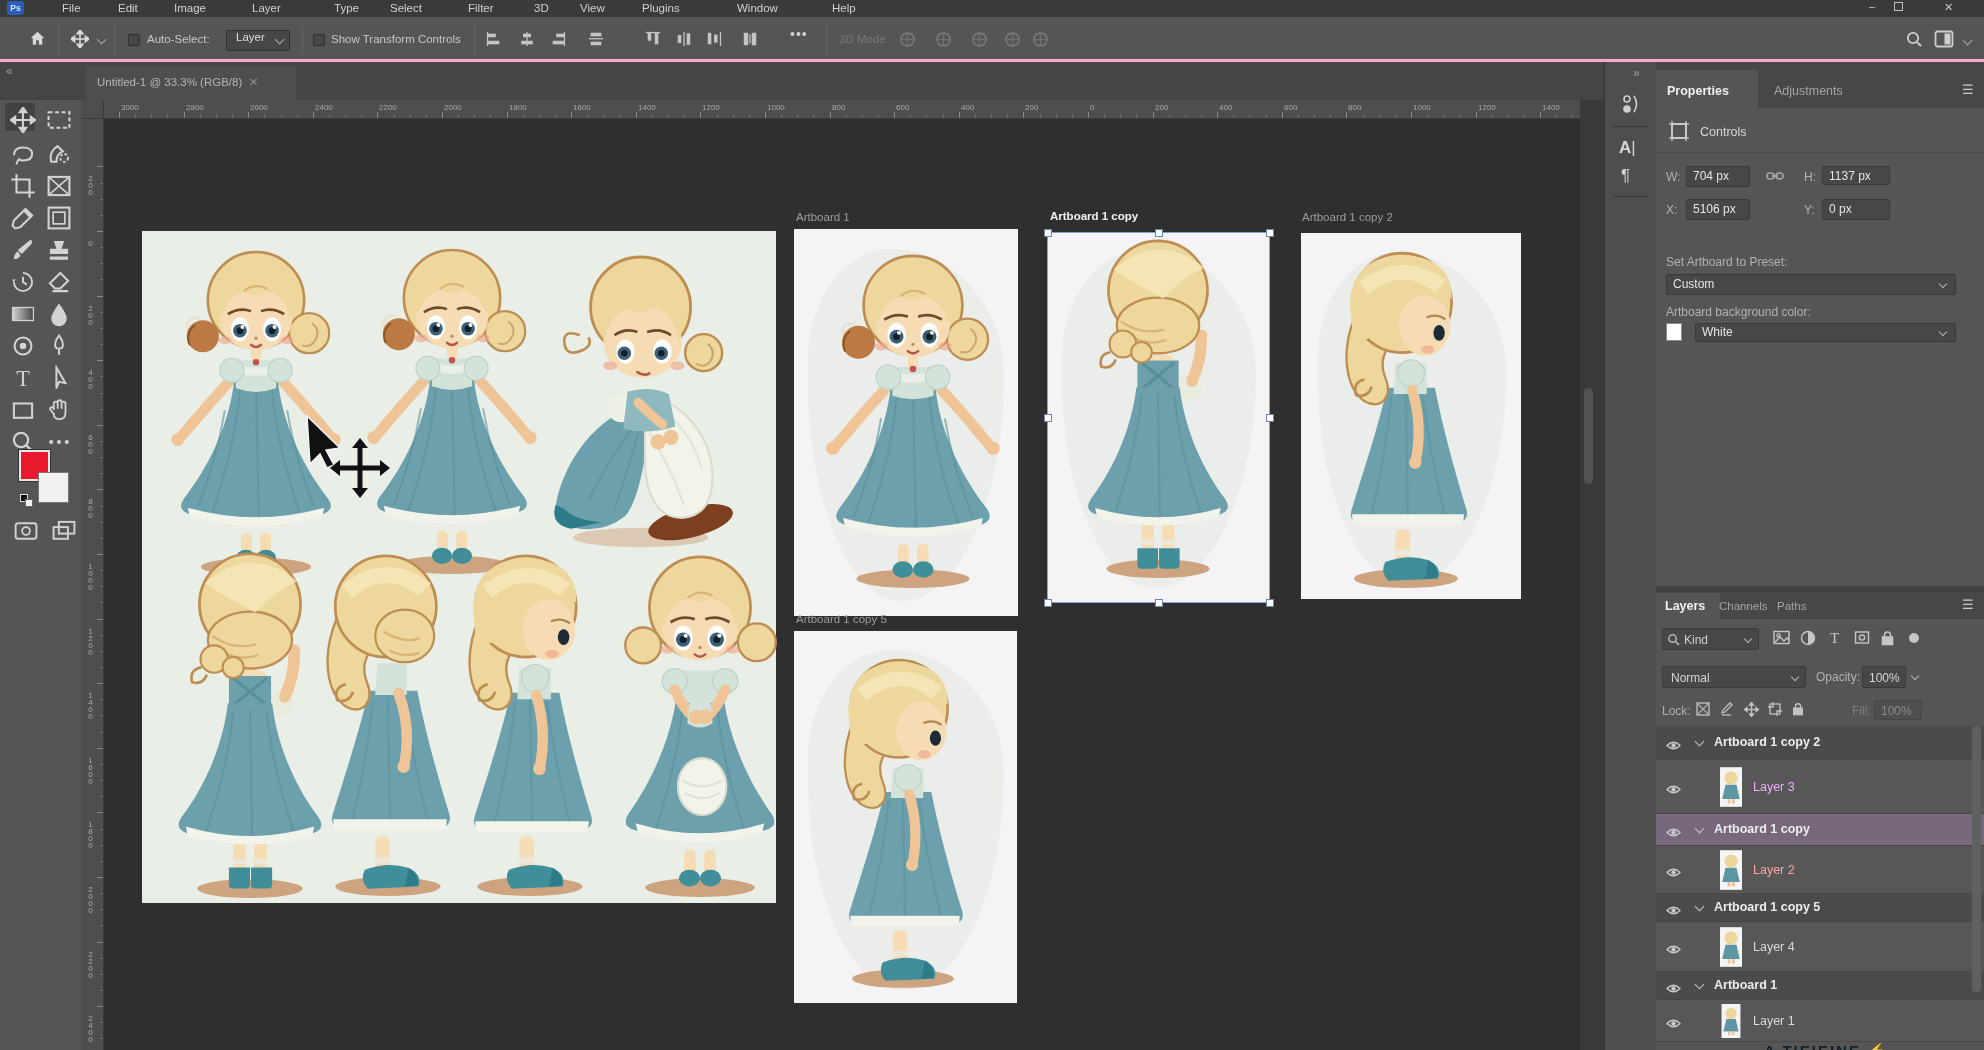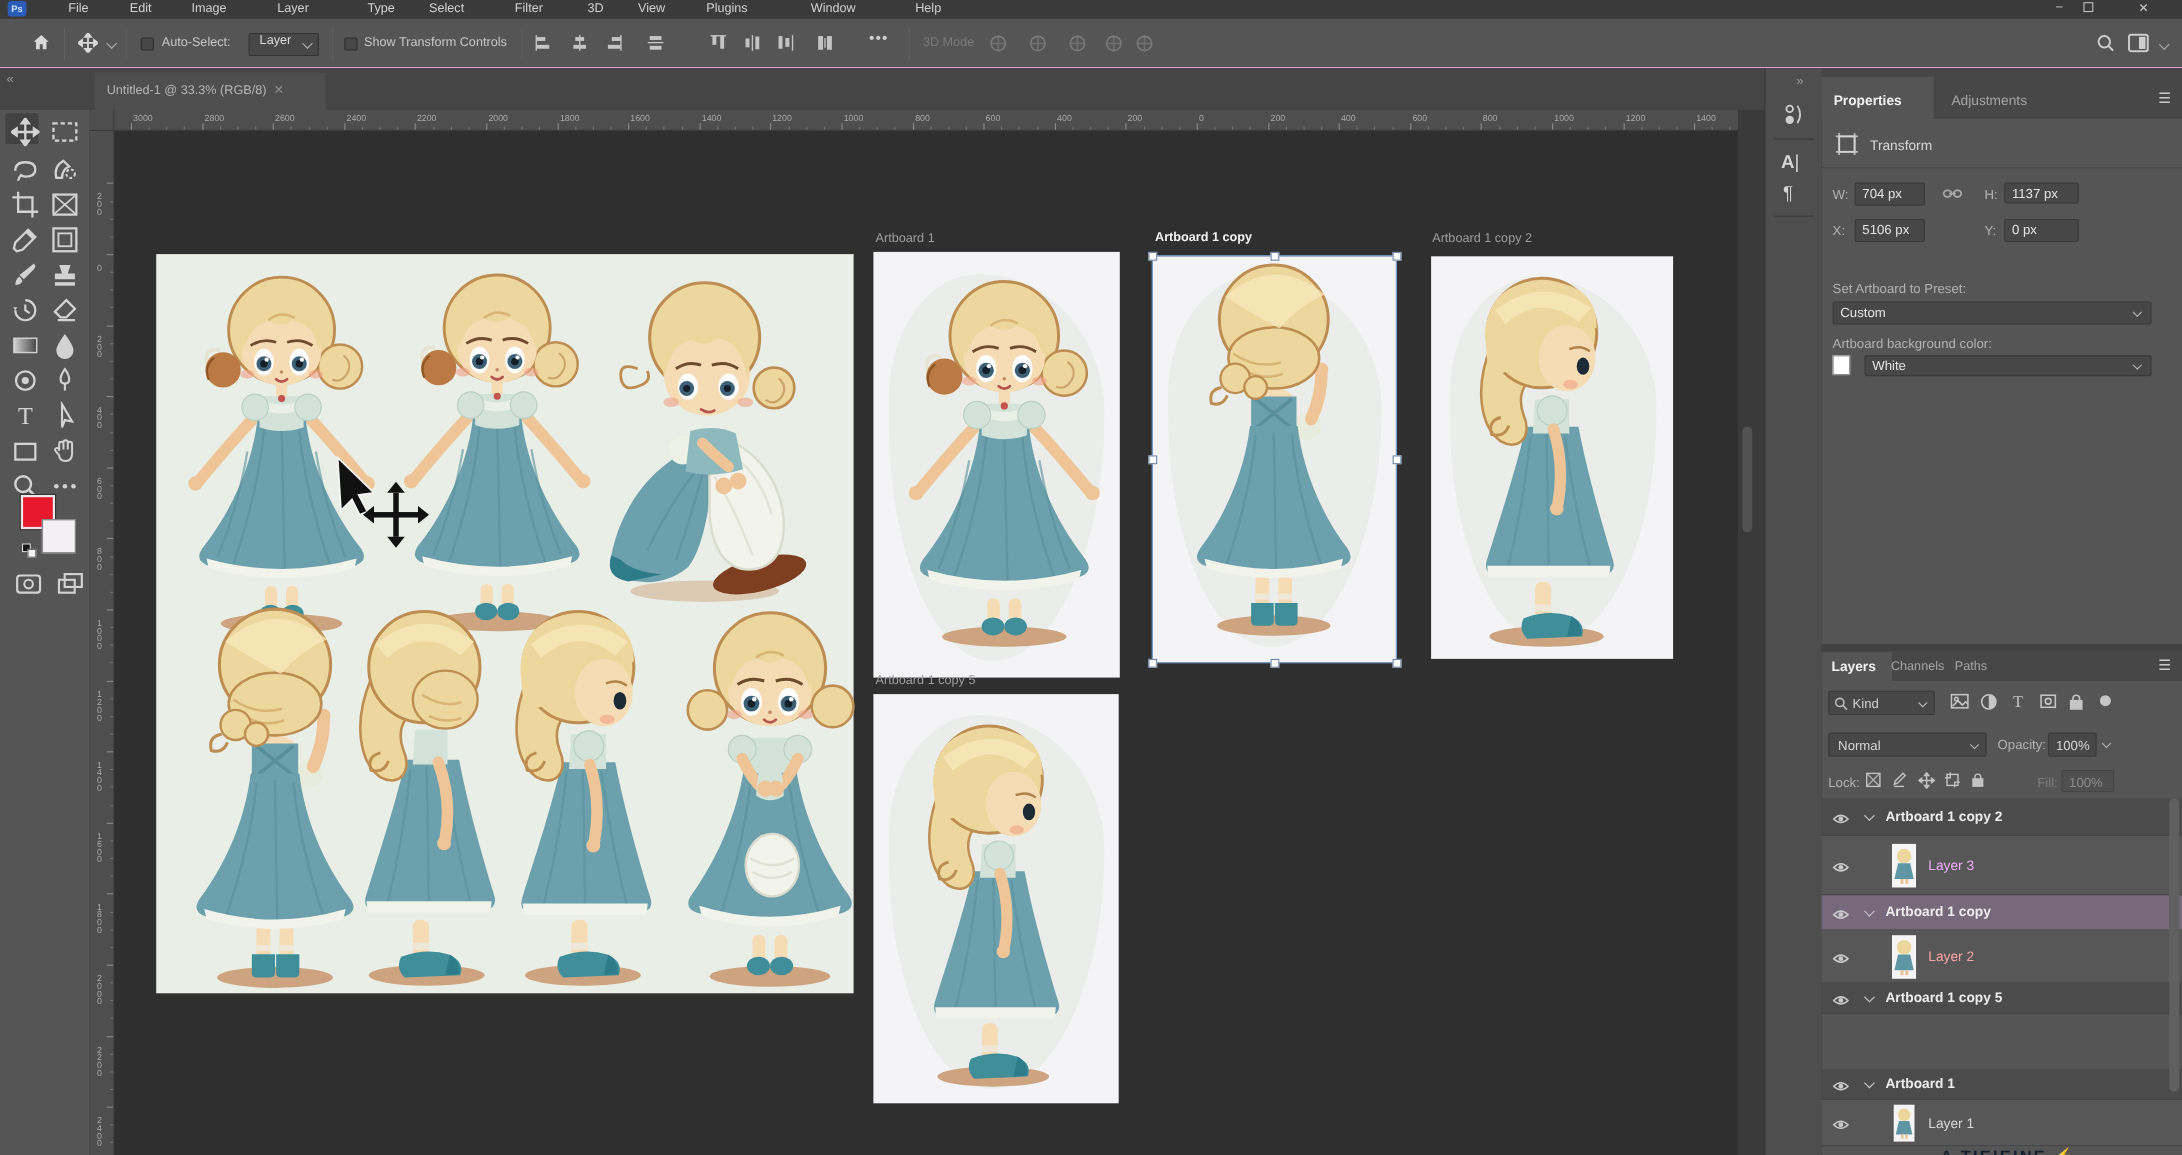--- a/index.html
+++ b/index.html
@@ -1,19 +1,19 @@
 <!DOCTYPE html>
 <html><head><meta charset="utf-8"><title>ps</title><style>
 *{margin:0;padding:0;box-sizing:border-box}
 html,body{width:1984px;height:1050px;overflow:hidden}
 body{position:relative;background:#2f2f2f;font-family:"Liberation Sans",sans-serif;color:#d6d6d6;-webkit-font-smoothing:antialiased}
 .a{position:absolute}
 .menubar{left:0;top:0;width:1984px;height:17px;background:#3a3a3a}
 .mi{position:absolute;top:2px;font-size:11.5px;color:#d0d0d0}
-.optbar{left:0;top:17px;width:1984px;height:45px;background:#555555;border-bottom:1px solid #f9a8d4}
+.optbar{left:0;top:17px;width:1984px;height:45px;background:#555555;border-bottom:3px solid #f9a8d4}
 .otext{position:absolute;top:16px;font-size:11.5px;color:#c6c6c6}
 .odiv{position:absolute;top:8px;width:1px;height:30px;background:#434343;border-right:1px solid #646464}
 .cbx{position:absolute;top:17px;width:12px;height:12px;background:#474747;border:1px solid #2e2e2e;border-radius:2px}
 .obox{position:absolute;top:13px;height:21px;background:#474747;border:1px solid #333;border-radius:2px;font-size:11.5px;color:#ddd}
 .chev{position:absolute;width:7px;height:7px;border-right:1.6px solid #aaa;border-bottom:1.6px solid #aaa;transform:rotate(45deg)}
 .tabbar{left:0;top:62px;width:1984px;height:38px;background:#454545}
 .tab1{position:absolute;left:86px;top:4px;width:210px;height:34px;background:#4e4e4e;color:#b5b5b5;font-size:11.5px;line-height:32px;padding-left:11px}
 .tab2{position:absolute;left:297px;top:4px;width:477px;height:34px;background:#5e5e5e;color:#f0f0f0;font-size:11.5px;font-weight:bold;line-height:32px;padding-left:13px}
 .toolbar{left:0;top:100px;width:81px;height:950px;background:#555555}
 .tool{position:absolute;width:26px;height:26px;color:#d2d2d2}
@@ -705,21 +705,21 @@
 <div class="a panel" style="left:1656px;top:62px;width:328px;height:524px">
 <div style="position:absolute;left:0;top:0;width:328px;height:46px;background:#474747"></div>
 <div style="position:absolute;left:0;top:8px;width:102px;height:38px;background:#555555"></div>
 <span style="position:absolute;left:11px;top:22px;font-size:12.5px;font-weight:bold;color:#f0f0f0">Properties</span>
 <span style="position:absolute;left:118px;top:22px;font-size:12.5px;color:#a5a5a5">Adjustments</span>
 <span style="position:absolute;left:306px;top:20px;color:#c9c9c9;font-size:13px">☰</span>
 <svg style="position:absolute;left:12px;top:58px" width="22" height="22" viewBox="0 0 22 22" fill="none" stroke="#b9b9b9" stroke-width="1.6">
       <path d="M4 1 v20 M18 1 v20 M1 4 h20 M1 18 h20"></path>
       <rect x="4" y="4" width="14" height="14" stroke="#d3d3d3"></rect>
     </svg>
-<span style="position:absolute;left:44px;top:63px;font-size:12.5px;color:#d6d6d6">Transform</span>
+<span style="position:absolute;left:44px;top:63px;font-size:12.5px;color:#d6d6d6">Controls</span>
 <div style="position:absolute;left:0;top:90px;width:328px;height:1px;background:#4a4a4a"></div>
 <span class="plabel" style="left:10px;top:108px">W:</span>
 <div class="pinput" style="left:30px;top:104px;width:64px;height:21px">704 px</div>
 <svg style="position:absolute;left:110px;top:107px" width="18" height="14" viewBox="0 0 18 14" fill="none" stroke="#a8a8a8" stroke-width="1.5">
       <rect x="1" y="4" width="7" height="6" rx="3"></rect>
       <rect x="10" y="4" width="7" height="6" rx="3"></rect>
       <line x1="6" y1="7" x2="12" y2="7"></line>
     </svg>
 <span class="plabel" style="left:148px;top:108px">H:</span>
 <div class="pinput" style="left:166px;top:104px;width:68px;height:19px">1137 px</div>
@@ -857,20 +857,34 @@
       <span style="position:absolute;left:97px;top:17px;font-size:12.5px;color:#fca5a5">Layer 2</span>
     </div>
 <div style="position:absolute;left:0;top:302px;width:328px;height:28px;background:#4b4b4b;border-bottom:1px solid #454545">
       <span style="position:absolute;left:10px;top:8px"><svg width="15" height="11" viewBox="0 0 15 11">
           <path d="M1 5.5 Q7.5 -1 14 5.5 Q7.5 12 1 5.5 Z" fill="none" stroke="#c9c9c9" stroke-width="1.4"></path>
           <circle cx="7.5" cy="5.5" r="2.2" fill="#c9c9c9"></circle>
         </svg></span>
       <span style="position:absolute;left:40px;top:9px;width:7px;height:7px;border-right:1.5px solid #c5c5c5;border-bottom:1.5px solid #c5c5c5;transform:rotate(45deg)"></span>
       <span style="position:absolute;left:58px;top:6px;font-size:12.5px;font-weight:bold;color:#ececec">Artboard 1 copy 5</span>
     </div>
+<div style="position:absolute;left:0;top:330px;width:328px;height:50px;background:#575757;border-bottom:1px solid #484848">
+      <span style="position:absolute;left:10px;top:19px"><svg width="15" height="11" viewBox="0 0 15 11">
+          <path d="M1 5.5 Q7.5 -1 14 5.5 Q7.5 12 1 5.5 Z" fill="none" stroke="#c9c9c9" stroke-width="1.4"></path>
+          <circle cx="7.5" cy="5.5" r="2.2" fill="#c9c9c9"></circle>
+        </svg></span>
+      <div style="position:absolute;left:64px;top:4px"><svg width="22" height="42" viewBox="0 0 20 36">
+          <rect x="0" y="0" width="20" height="36" fill="#f6f5f6"></rect>
+          <circle cx="10" cy="10" r="6" fill="#ecd69c"></circle>
+          <path d="M5 16 h10 l3 13 h-16 Z" fill="#5f96a3"></path>
+          <rect x="7" y="29" width="2.5" height="4" fill="#e9c39a"></rect>
+          <rect x="11" y="29" width="2.5" height="4" fill="#e9c39a"></rect>
+        </svg></div>
+      <span style="position:absolute;left:97px;top:18px;font-size:12.5px;color:#d8d8d8">Layer 4</span>
+    </div>
 <div style="position:absolute;left:0;top:380px;width:328px;height:28px;background:#4b4b4b;border-bottom:1px solid #454545">
       <span style="position:absolute;left:10px;top:8px"><svg width="15" height="11" viewBox="0 0 15 11">
           <path d="M1 5.5 Q7.5 -1 14 5.5 Q7.5 12 1 5.5 Z" fill="none" stroke="#c9c9c9" stroke-width="1.4"></path>
           <circle cx="7.5" cy="5.5" r="2.2" fill="#c9c9c9"></circle>
         </svg></span>
       <span style="position:absolute;left:40px;top:9px;width:7px;height:7px;border-right:1.5px solid #c5c5c5;border-bottom:1.5px solid #c5c5c5;transform:rotate(45deg)"></span>
       <span style="position:absolute;left:58px;top:6px;font-size:12.5px;font-weight:bold;color:#ececec">Artboard 1</span>
     </div>
 <div style="position:absolute;left:0;top:408px;width:328px;height:42px;background:#575757;border-bottom:1px solid #484848">
       <span style="position:absolute;left:10px;top:15px"><svg width="15" height="11" viewBox="0 0 15 11">

